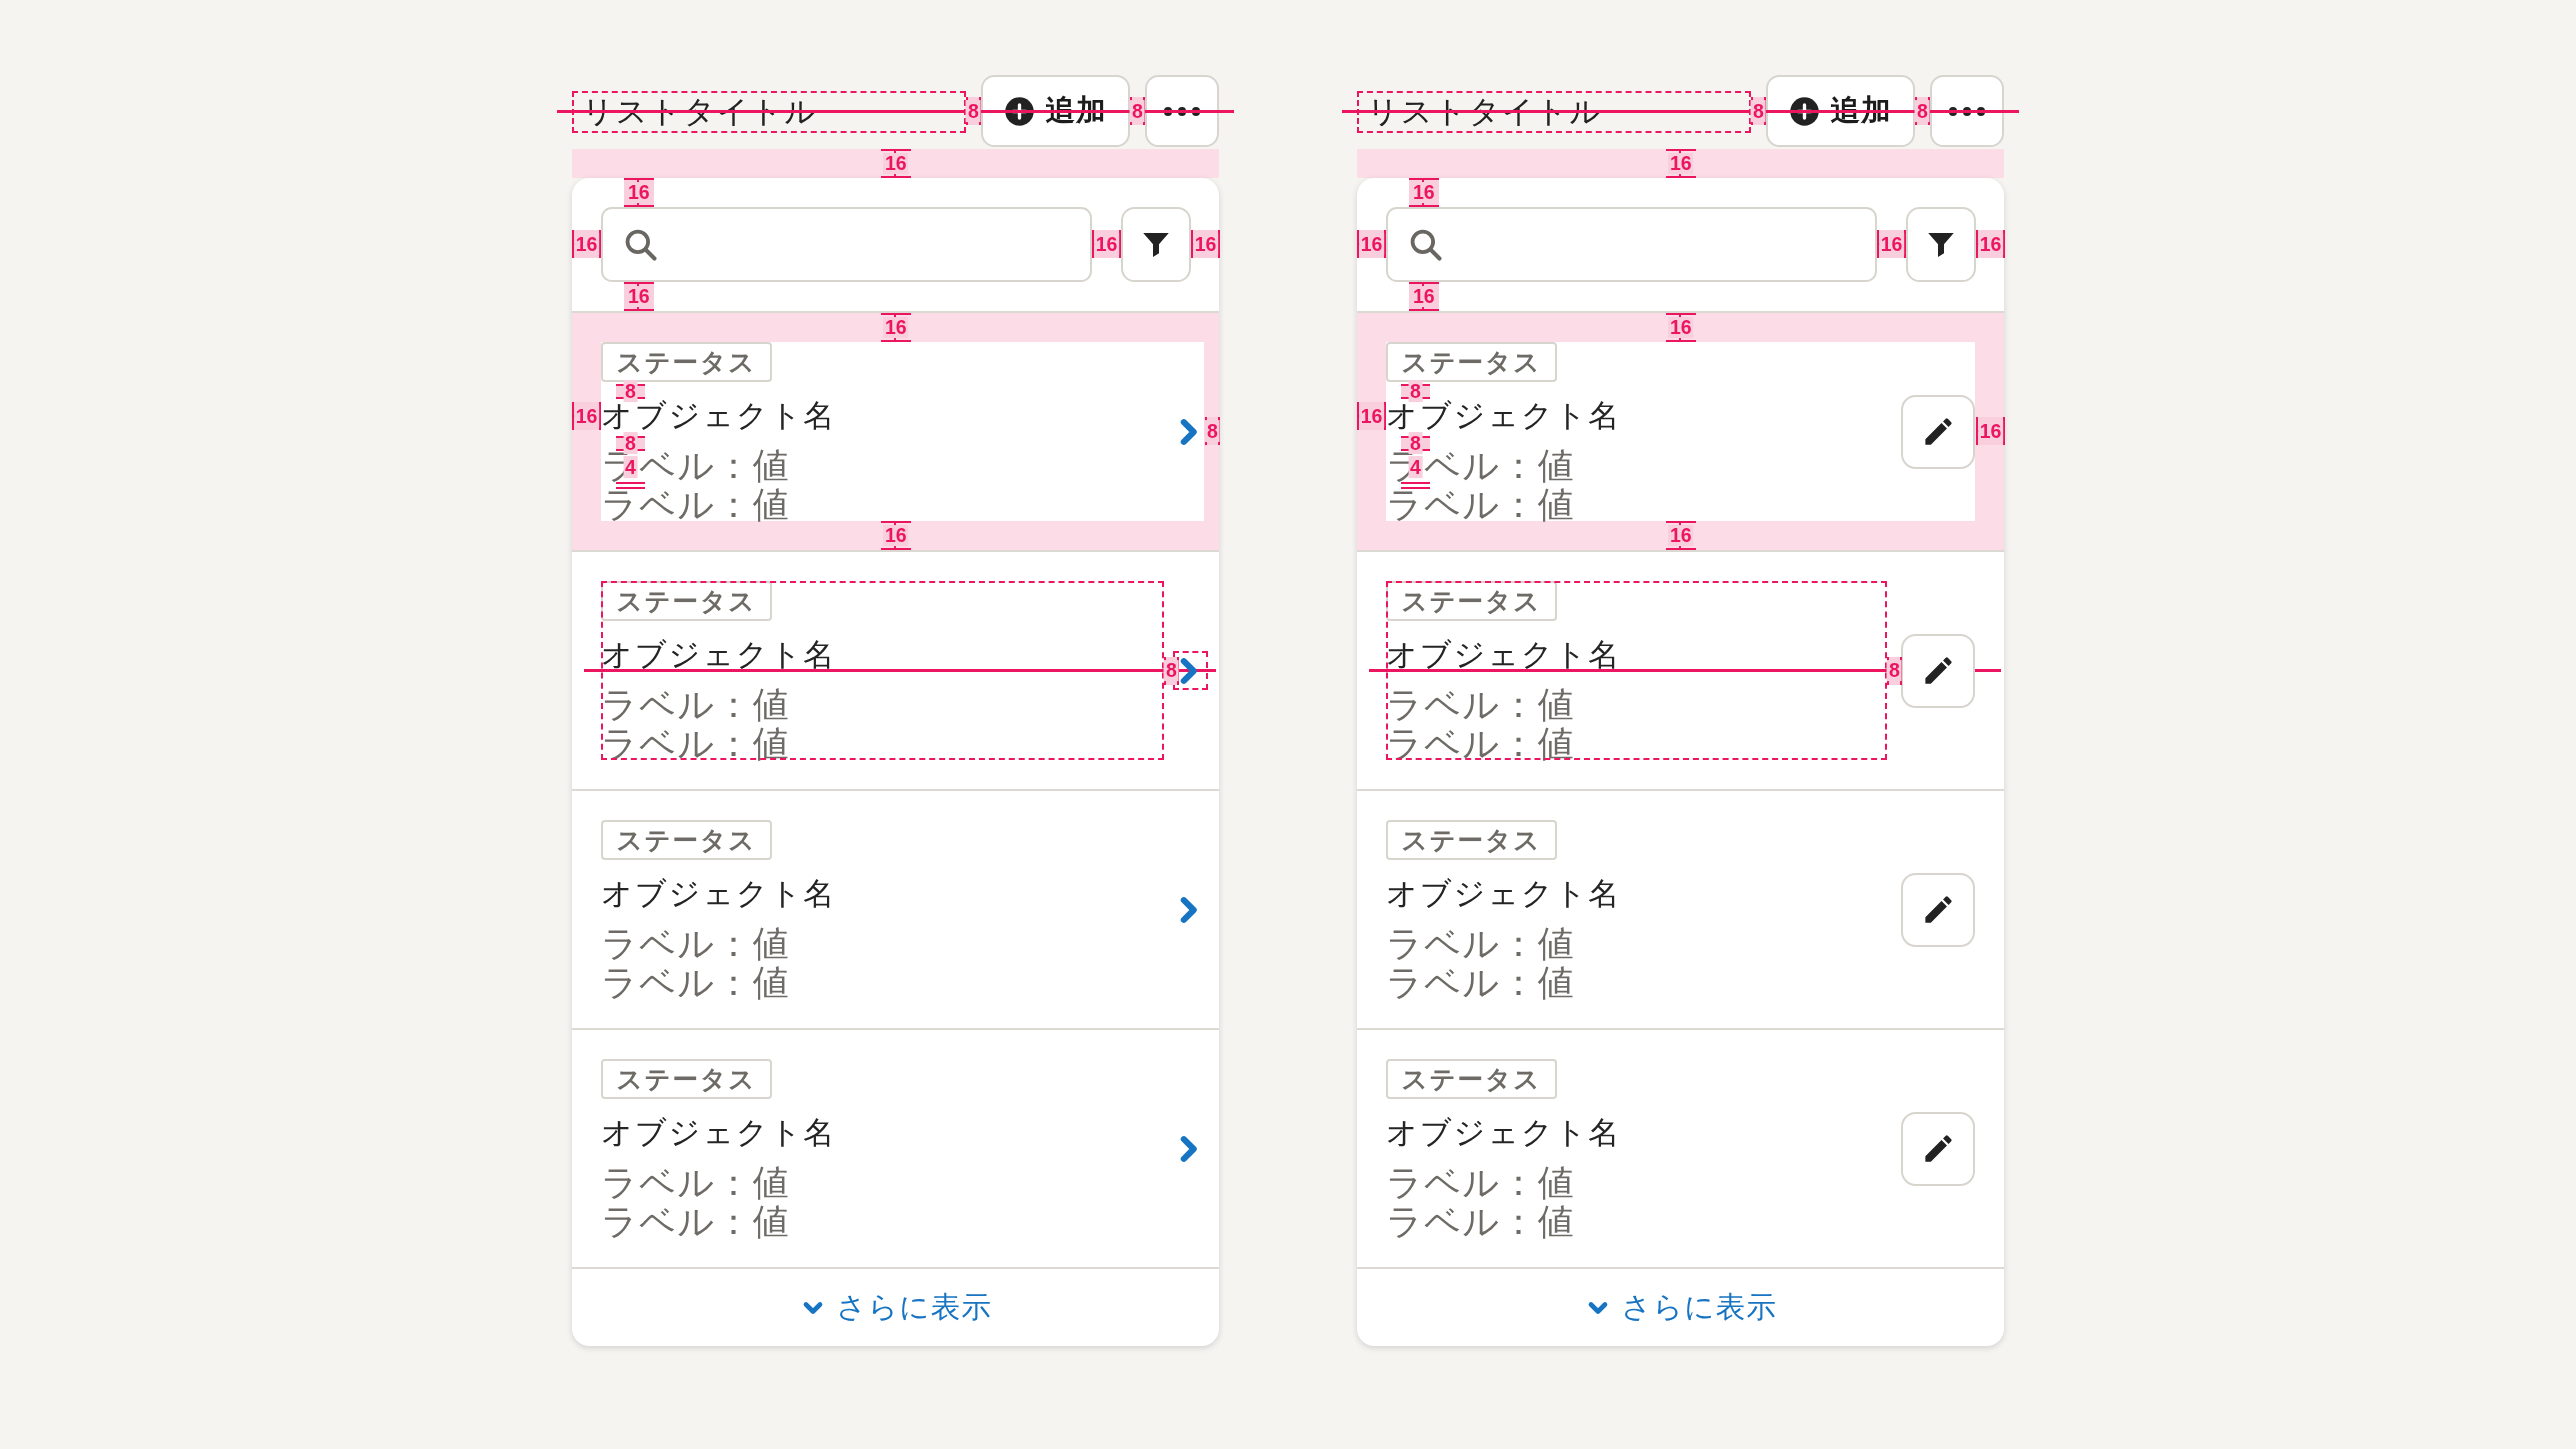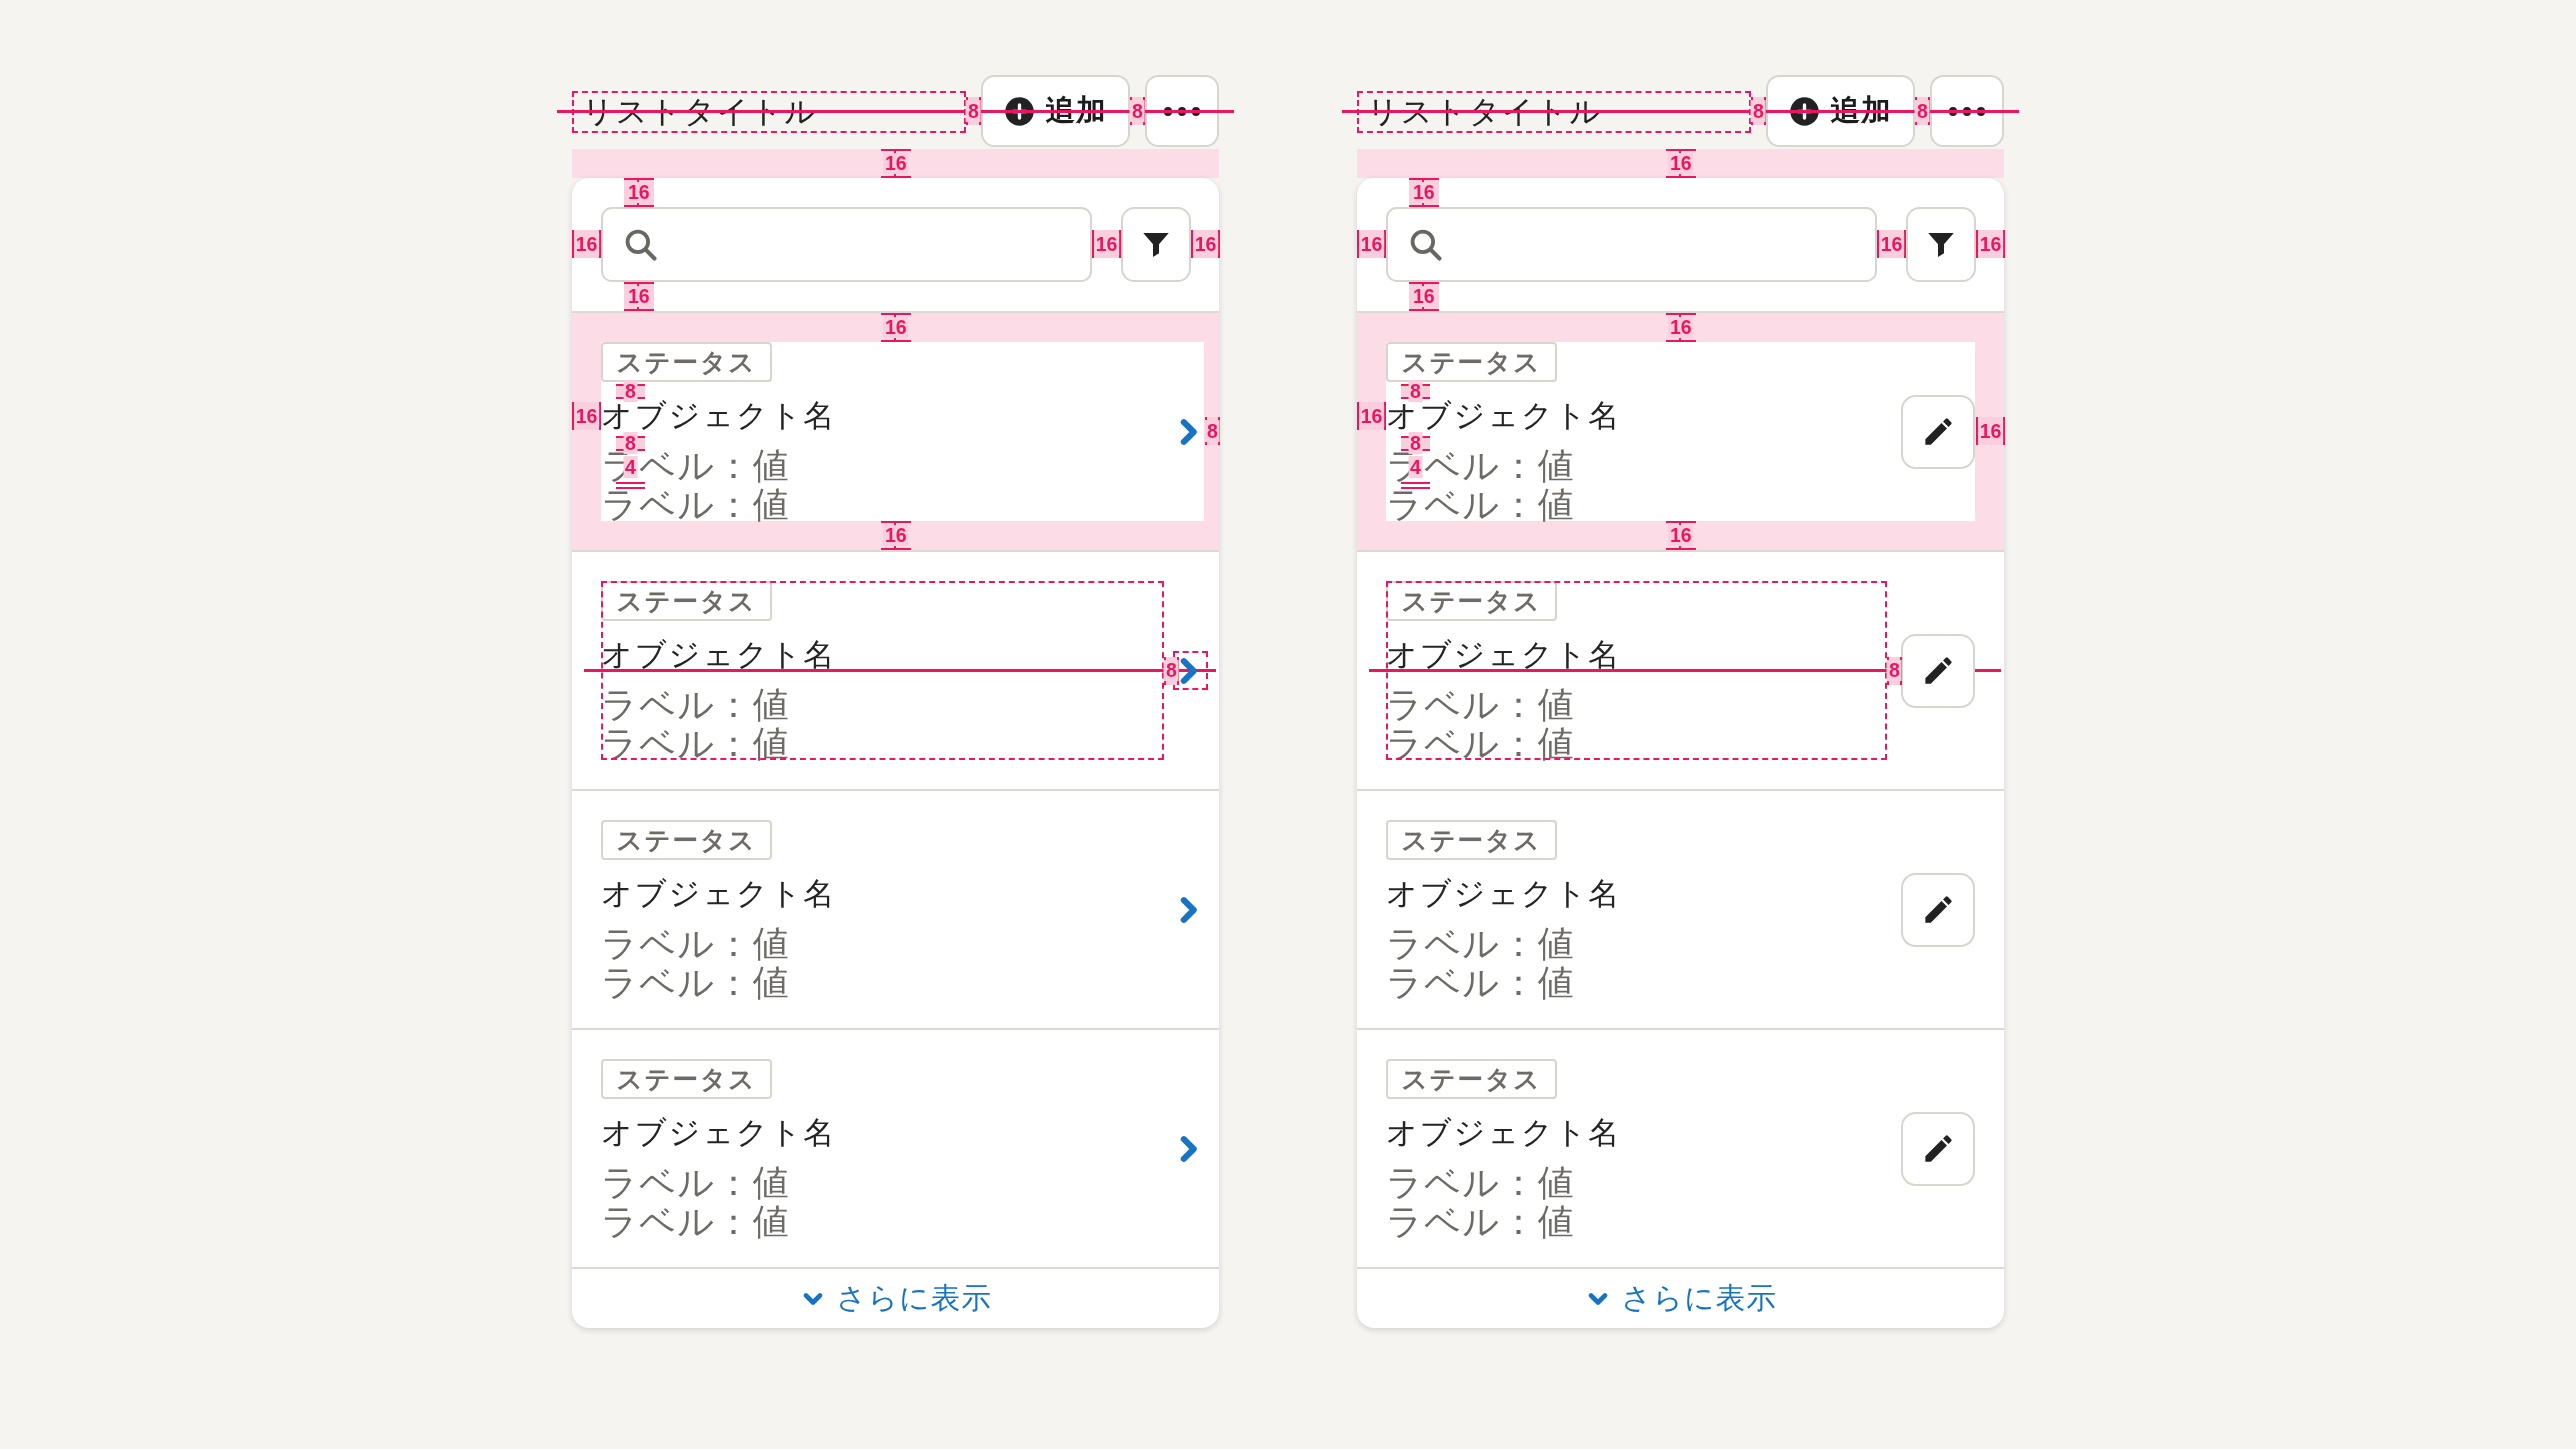--- a/index.html
+++ b/index.html
@@ -111,21 +111,21 @@
   .dotted-box{position:absolute;left:29px;top:29px;bottom:29px;border:2px dashed var(--pink);z-index:7;}
   .chevron .dotted-box{width:563px;}
   .edit .dotted-box{width:501px;}
   .mid-line{position:absolute;left:12px;right:2.7px;top:50%;margin-top:-1.3px;height:2.7px;background:var(--pink);z-index:5;}
   .item-dotted .hm-ctl{top:calc(50% - 14px);}
   .chevron .item-dotted .hm-ctl{left:592px;width:14.8px;}
   .edit .item-dotted .hm-ctl{left:530px;width:14.8px;}
   .chev-outline{position:absolute;right:10.7px;top:calc(50% - 19.5px);width:35px;height:39px;border:2px dashed var(--pink);z-index:7;}
 
   
-  .footer{height:59px;display:flex;align-items:center;justify-content:center;gap:9.4px;cursor:pointer;
+  .footer{height:77px;display:flex;align-items:center;justify-content:center;gap:9.4px;cursor:pointer;
     border-bottom-left-radius:17.4px;border-bottom-right-radius:17.4px;}
   .show-more{font-size:29.5px;font-weight:500;color:var(--blue);letter-spacing:1.3px;}
 </style>
 </head>
 <body>
 
 <div class="panel left chevron">
 
   <div class="header">
     <div class="hline"></div>

